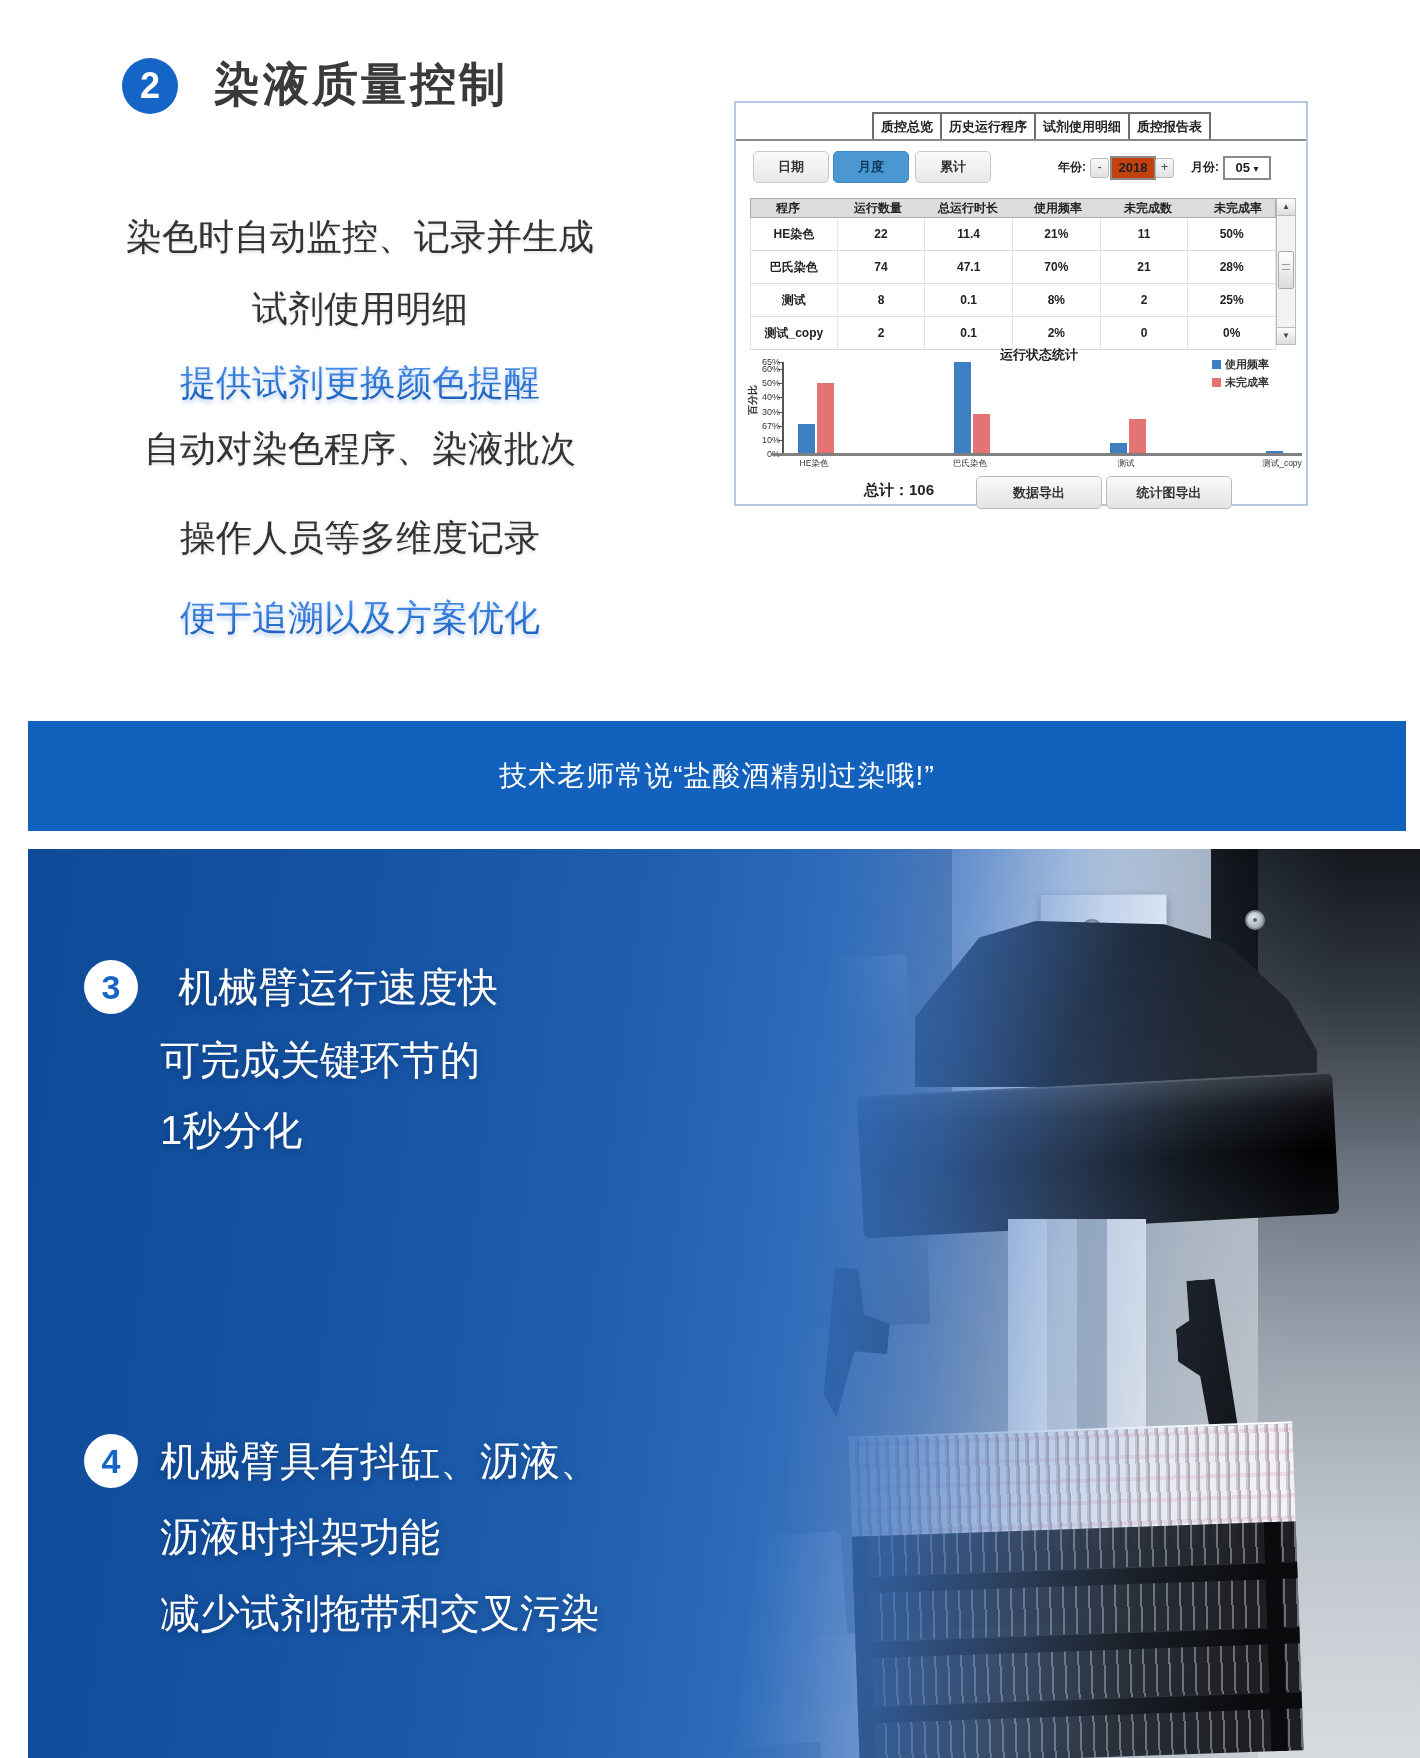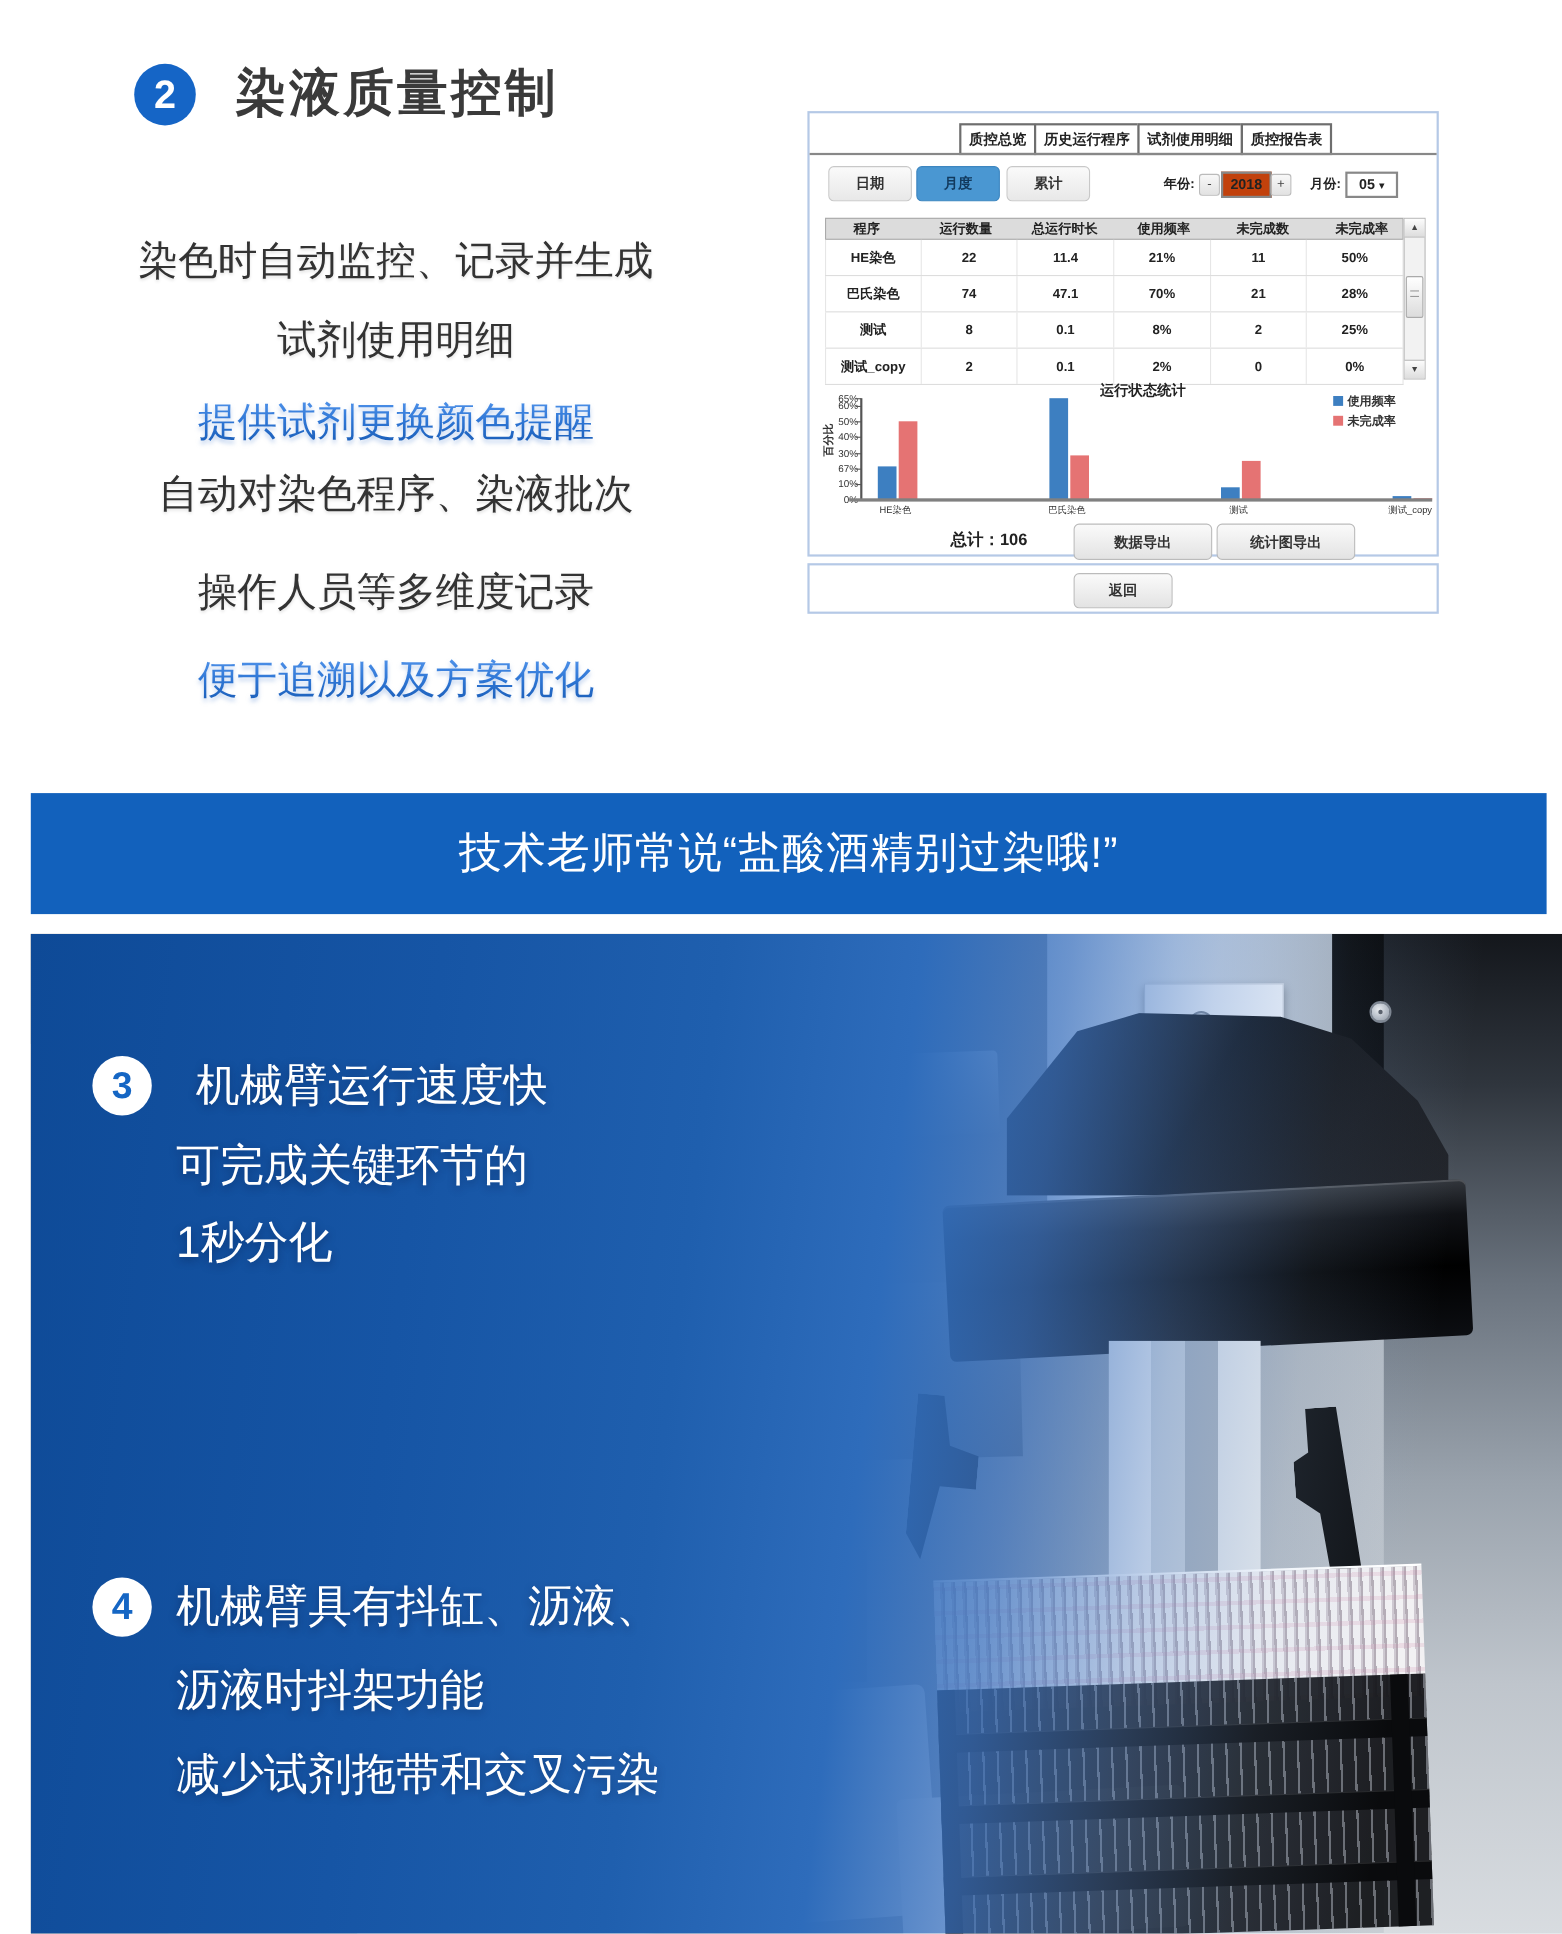--- a/index.html
+++ b/index.html
@@ -72,21 +72,21 @@
   .total{position:absolute;left:128px;top:378px;font-size:15px;font-weight:bold;color:#222;}
   .exp-btn{position:absolute;top:373px;width:124px;height:31px;border-radius:5px;border:1px solid #bbb;
         background:linear-gradient(#fafafa,#e3e3e3);font-size:13px;font-weight:bold;color:#333;
         text-align:center;line-height:31px;}
   .back-btn{position:absolute;left:50%;top:7px;transform:translateX(-50%);width:88px;height:30px;
         border-radius:5px;border:1px solid #bbb;background:linear-gradient(#fafafa,#e3e3e3);
         font-size:13px;font-weight:bold;color:#333;text-align:center;line-height:30px;}
   
   .banner{position:absolute;left:28px;top:721px;width:1378px;height:110px;background:#1261bc;}
   .banner-text{width:100%;height:110px;line-height:110px;text-align:center;color:#fff;
-               font-size:39px;font-weight:500;letter-spacing:1px;}
+               font-size:28px;font-weight:500;letter-spacing:1px;}
   
   .photo{position:absolute;left:28px;top:849px;width:1392px;height:909px;overflow:hidden;
          background:linear-gradient(115deg,#4a525c 0%,#6b7580 30%,#8f98a3 55%,#b9c0c8 80%,#d5dade 100%);}
   .photo *{position:absolute;}
   .m-top-dark-left{left:0;top:0;width:700px;height:100px;background:#0a0d12;}
   .m-top-right-dark{left:940px;top:0;width:452px;height:260px;
       background:linear-gradient(to bottom,#000 0%,#0c0f14 65%,rgba(12,15,20,0) 100%);}
   .m-beam1{left:360px;top:115px;width:520px;height:75px;border-radius:4px;transform:rotate(-2deg);
       background:linear-gradient(#d3d9df,#a6afb9 60%,#8e98a2);}
   .m-beam2{left:120px;top:325px;width:780px;height:160px;transform:rotate(-1.5deg);
@@ -272,23 +272,20 @@
         <div class="xlab" style="left: -28px;">HE染色</div>
         <div class="xlab" style="left: 128px;">巴氏染色</div>
         <div class="xlab" style="left: 284px;">测试</div>
         <div class="xlab" style="left: 440px;">测试_copy</div>
       </div>
 
     <div class="total">总计：106</div>
     <div class="exp-btn" style="left:240px">数据导出</div>
     <div class="exp-btn" style="left:370px">统计图导出</div>
   </div>
-  <div class="panel-footer">
-    <div class="back-btn">返回</div>
-  </div>
 
   <div class="banner">
     <div class="banner-text">技术老师常说“盐酸酒精别过染哦!”</div>
   </div>
 
   <div class="photo">
     <div class="m-top-dark-left"></div>
     <div class="m-top-right-dark"></div>
     <div class="m-beam1"></div>
     <div class="m-beam2"></div>

